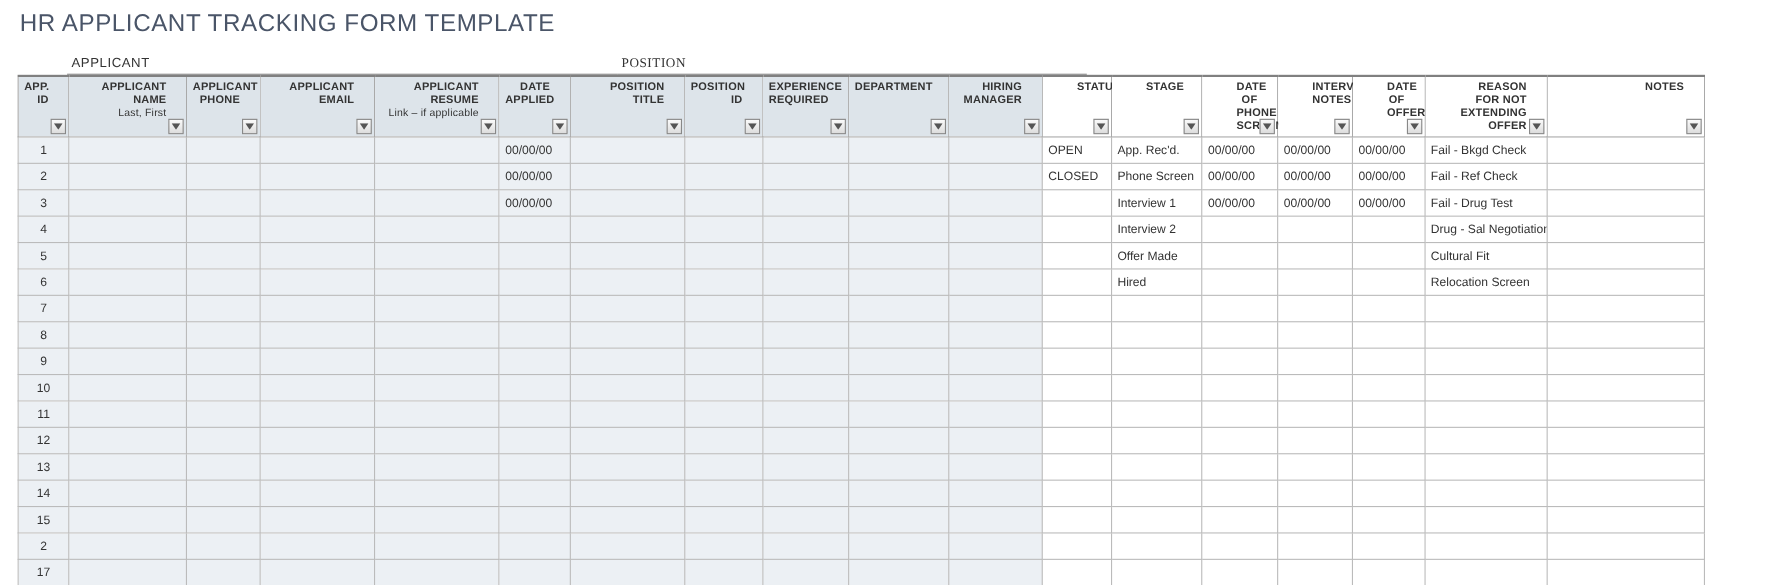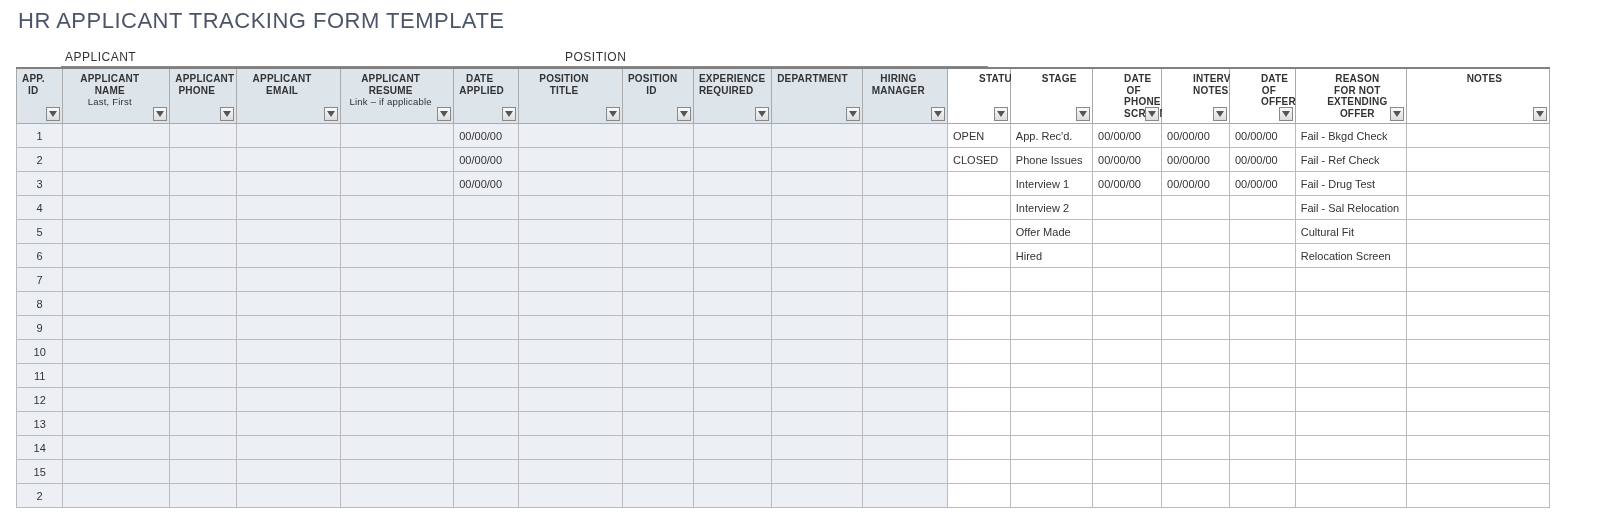--- a/index.html
+++ b/index.html
@@ -54,21 +54,21 @@
   colgroup col.reasoncol{width: 108px; }
   colgroup col.notescol{ width: 139px; }
 
   th {
     position: relative;
     background: #dde4ea;
     border: 1px solid #a9a9a9;
     border-top: 2px solid #808080;
     font-size: 10px;
     font-weight: 700;
-    text-align: center;
+    text-align: right;
     vertical-align: top;
     padding: 4px 18px 4px 5px;
     height: 44px;
     line-height: 1.15;
     letter-spacing: 0.2px;
   }
   th.white-head { background: #fff; padding-left: 31px; }
   th .sublabel {
     display: block;
     font-weight: 400;
@@ -97,21 +97,21 @@
     height: 24px;
     font-size: 11px;
     padding: 0 5px;
     vertical-align: middle;
     white-space: nowrap;
     overflow: hidden;
   }
   td.blue-bg { background: #ecf0f4; }
   td.id-cell { text-align: center; }
   .sect-applicant { width: 500px; margin-left: 45px; }
-  .sect-position  { width: 427px; }
+  .sect-position  { width: 427px; font-family: Liberation Serif, serif; }
   .sect-interview { width: 605px; }
 </style>
 </head>
 <body>
 
 <h1 class="page-title">HR APPLICANT TRACKING FORM TEMPLATE</h1>
 
 <div class="section-row">
   <div class="section-label sect-applicant">APPLICANT</div>
   <div class="section-label sect-position">POSITION</div>
@@ -259,21 +259,21 @@
         <td class="blue-bg"></td>
         <td class="blue-bg"></td>
         <td class="blue-bg"></td>
         <td class="blue-bg">00/00/00</td>
         <td class="blue-bg"></td>
         <td class="blue-bg"></td>
         <td class="blue-bg"></td>
         <td class="blue-bg"></td>
         <td class="blue-bg"></td>
         <td>CLOSED</td>
-        <td>Phone Issues</td>
+        <td>Phone Screen</td>
         <td>00/00/00</td>
         <td>00/00/00</td>
         <td>00/00/00</td>
         <td>Fail - Ref Check</td>
         <td></td>
       </tr>
       <tr>
         <td class="id-cell blue-bg">3</td>
         <td class="blue-bg"></td>
         <td class="blue-bg"></td>
@@ -303,21 +303,21 @@
         <td class="blue-bg"></td>
         <td class="blue-bg"></td>
         <td class="blue-bg"></td>
         <td class="blue-bg"></td>
         <td class="blue-bg"></td>
         <td></td>
         <td>Interview 2</td>
         <td></td>
         <td></td>
         <td></td>
-        <td>Fail - Sal Relocation</td>
+        <td>Drug - Sal Negotiation</td>
         <td></td>
       </tr>
       <tr>
         <td class="id-cell blue-bg">5</td>
         <td class="blue-bg"></td>
         <td class="blue-bg"></td>
         <td class="blue-bg"></td>
         <td class="blue-bg"></td>
         <td class="blue-bg"></td>
         <td class="blue-bg"></td>
@@ -528,20 +528,40 @@
         <td></td>
         <td></td>
         <td></td>
         <td></td>
         <td></td>
         <td></td>
         <td></td>
       </tr>
       <tr>
         <td class="id-cell blue-bg">2</td>
+        <td class="blue-bg"></td>
+        <td class="blue-bg"></td>
+        <td class="blue-bg"></td>
+        <td class="blue-bg"></td>
+        <td class="blue-bg"></td>
+        <td class="blue-bg"></td>
+        <td class="blue-bg"></td>
+        <td class="blue-bg"></td>
+        <td class="blue-bg"></td>
+        <td class="blue-bg"></td>
+        <td></td>
+        <td></td>
+        <td></td>
+        <td></td>
+        <td></td>
+        <td></td>
+        <td></td>
+      </tr>
+      <tr>
+        <td class="id-cell blue-bg">17</td>
         <td class="blue-bg"></td>
         <td class="blue-bg"></td>
         <td class="blue-bg"></td>
         <td class="blue-bg"></td>
         <td class="blue-bg"></td>
         <td class="blue-bg"></td>
         <td class="blue-bg"></td>
         <td class="blue-bg"></td>
         <td class="blue-bg"></td>
         <td class="blue-bg"></td>

